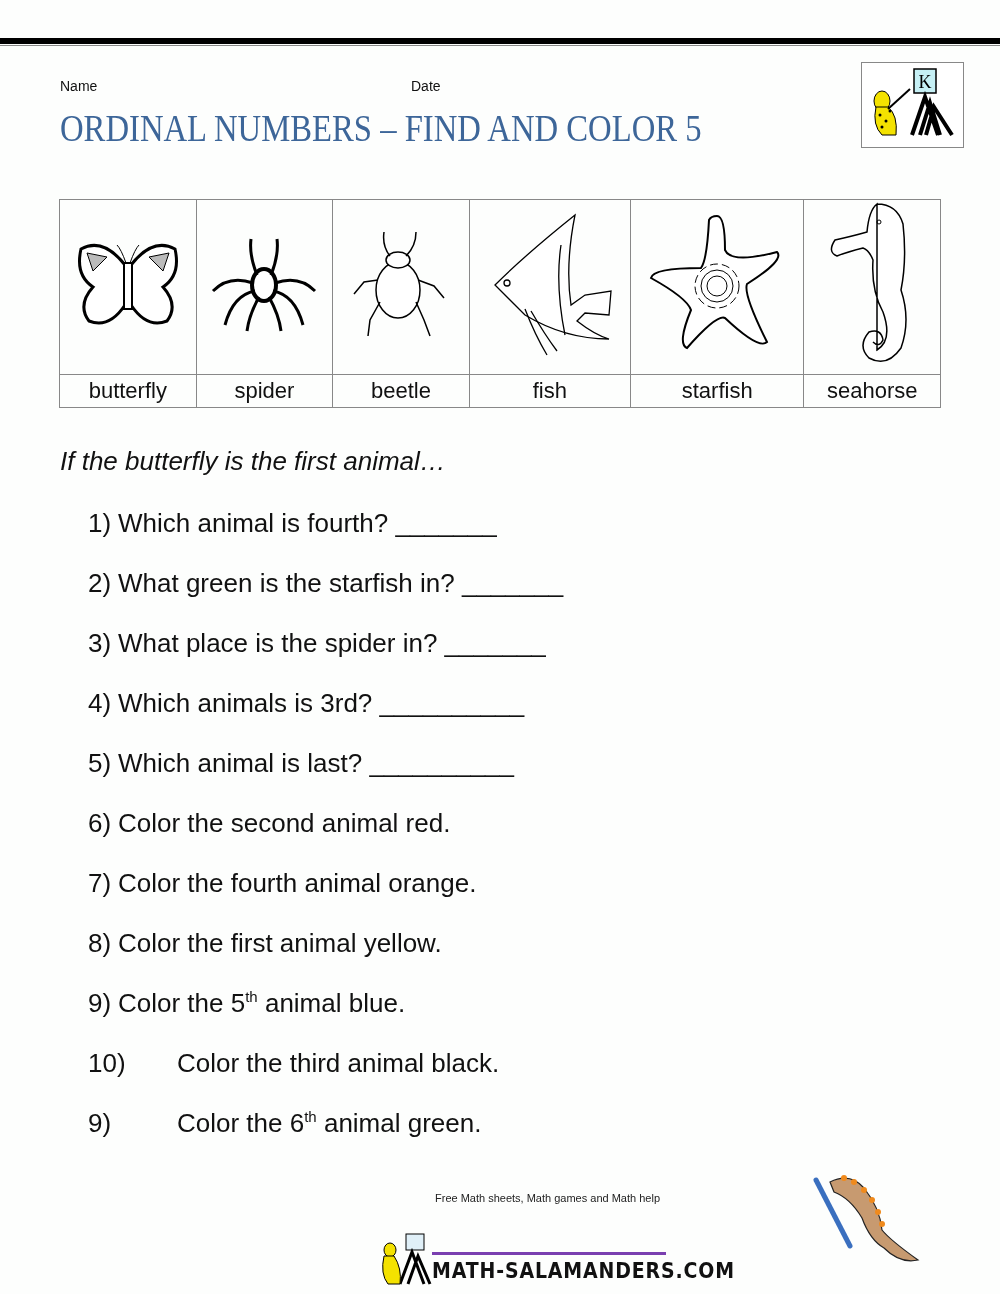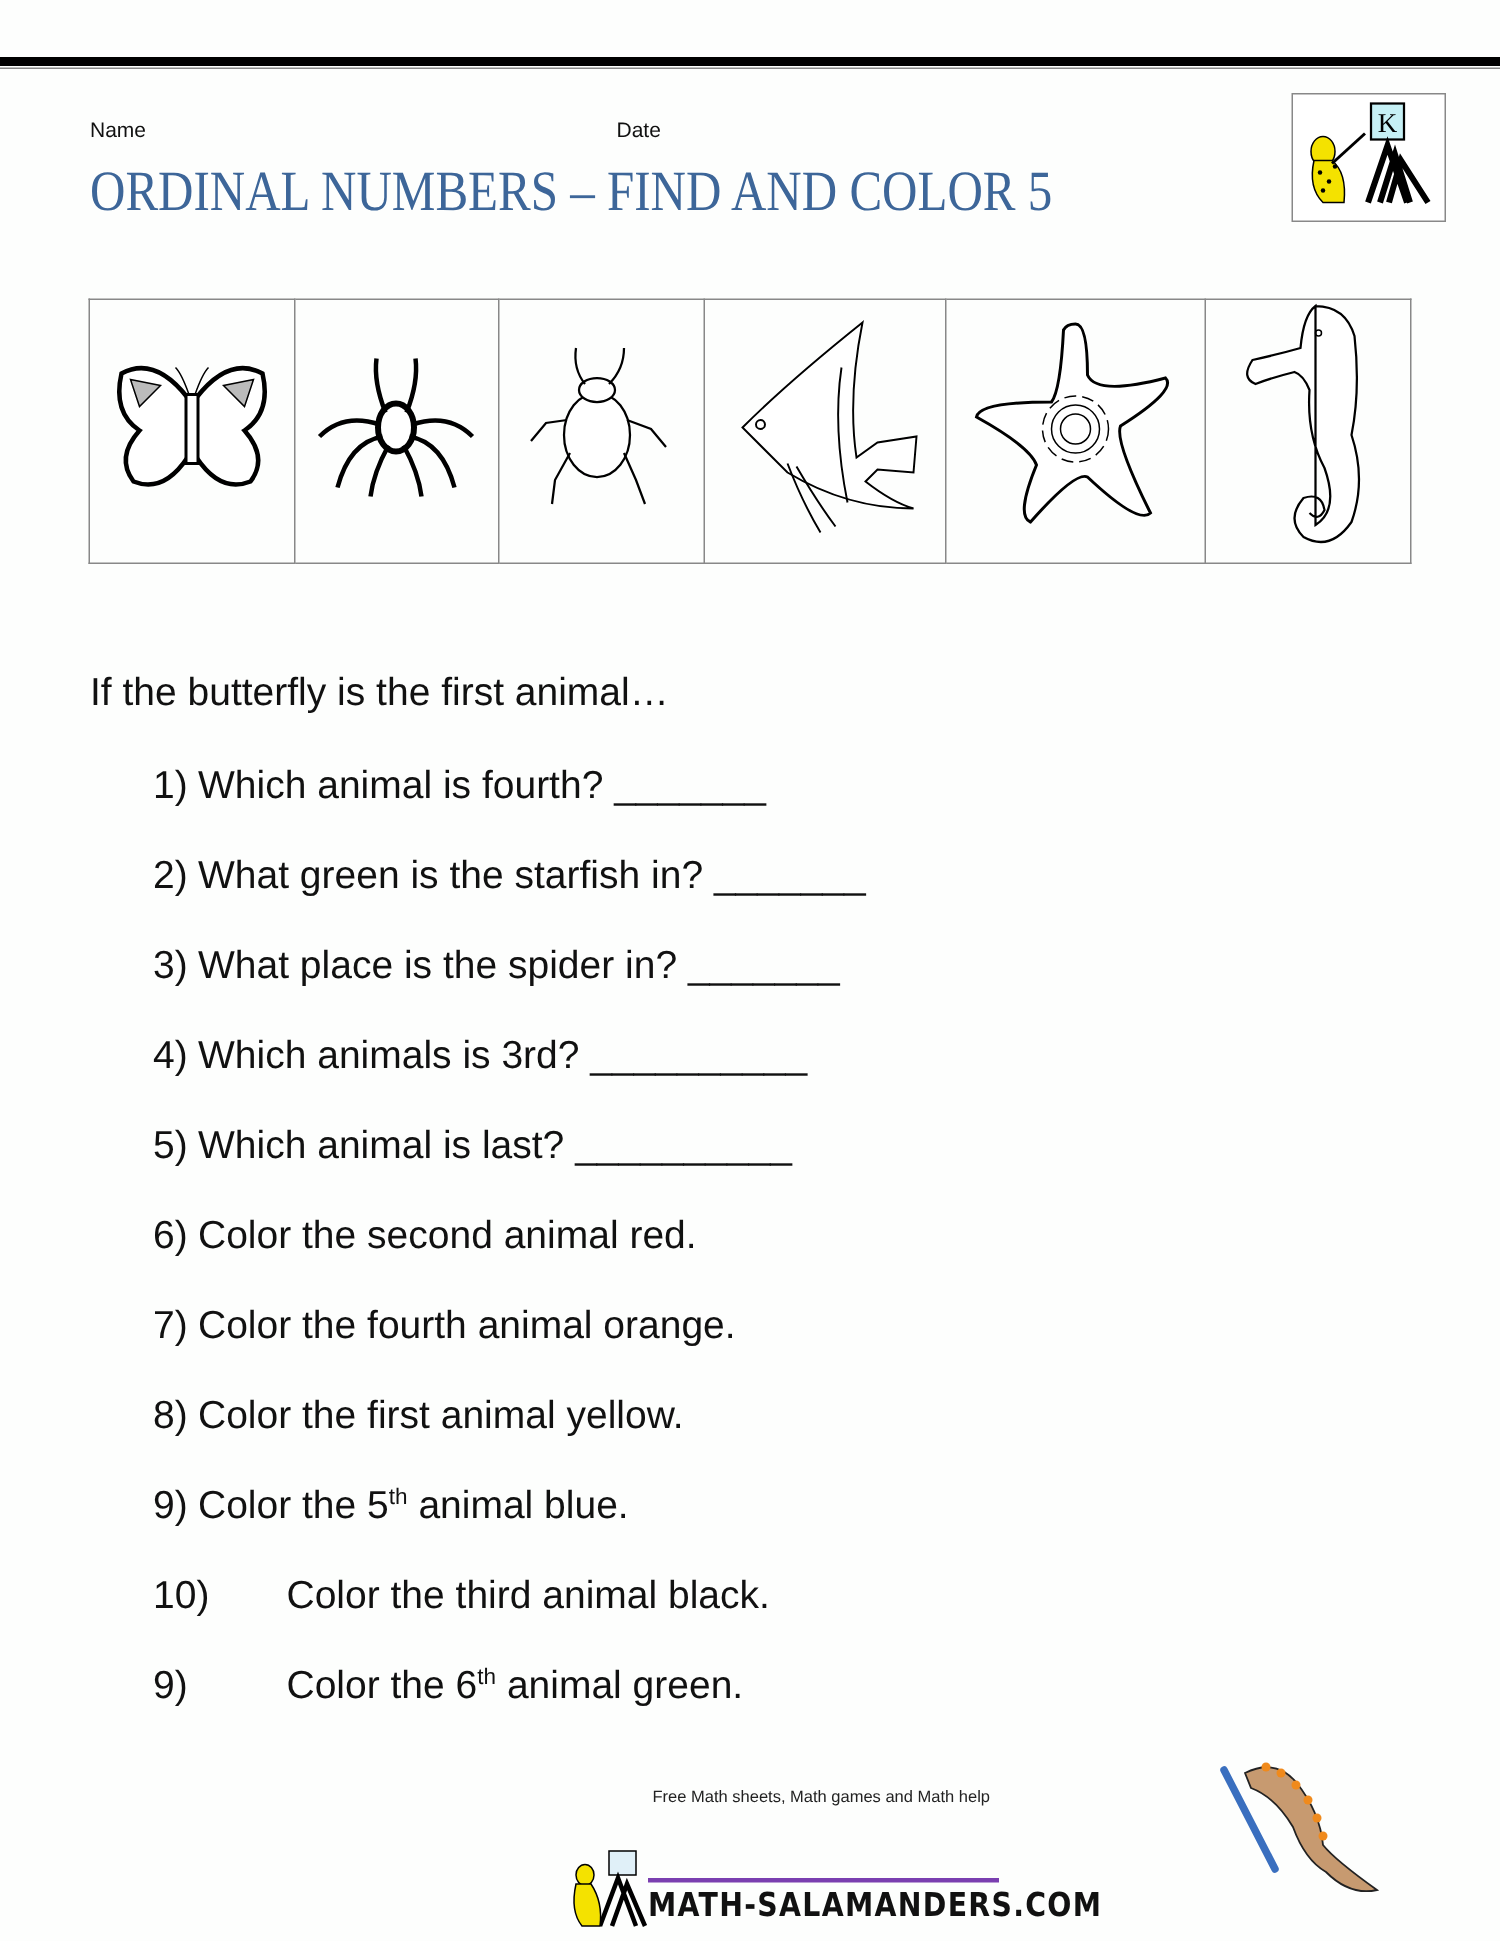--- a/index.html
+++ b/index.html
@@ -36,24 +36,24 @@
     border-collapse: collapse; width: 882px;
   }
   table.animals td {
     border: 1px solid #888; text-align: center; padding: 0;
   }
   table.animals td.pic { height: 166px; }
   table.animals td.name {
     height: 32px; font-size: 22px; color: #111;
   }
   .intro {
-    position: absolute; left: 60px; top: 446px; font-size: 26px;
+    position: absolute; left: 60px; top: 446px; font-size: 26px; font-style: italic;
   }
   .q {
-    position: absolute; left: 102px; font-size: 26px; white-space: nowrap;
+    position: absolute; left: 88px; font-size: 26px; white-space: nowrap;
   }
   .q .num { display: inline-block; min-width: 30px; }
   .q .num.wide { width: 89px; }
   sup { font-size: 15px; vertical-align: super; line-height: 0; }
   .footer-logo {
     position: absolute; left: 378px; top: 1232px; width: 295px; height: 54px;
   }
   .footer-text {
     position: absolute; left: 435px; top: 1192px; font-size: 11px; font-weight: normal; color: #222;
   }
@@ -157,20 +157,28 @@
         </g>
       </svg>
     </td>
     <td class="pic">
       <svg width="110" height="170" viewBox="0 0 110 170">
         <path d="M60 4 Q80 4 86 24 Q90 60 84 90 Q94 120 84 148 Q70 168 52 158 Q40 146 52 132 Q64 128 66 140 Q62 148 56 142 M60 150 Q76 140 66 112 Q54 90 56 60 Q52 50 46 48 Q30 52 20 56 Q10 52 18 40 Q36 36 50 32 Q52 10 60 4 Z" fill="#fff" stroke="#000" stroke-width="1.5"></path>
         <circle cx="62" cy="22" r="2" fill="none" stroke="#000"></circle>
       </svg>
     </td>
   </tr>
+  <tr>
+    <td class="name">butterfly</td>
+    <td class="name">spider</td>
+    <td class="name">beetle</td>
+    <td class="name">fish</td>
+    <td class="name">starfish</td>
+    <td class="name">seahorse</td>
+  </tr>
 </tbody>
   </table>
 
 <div class="intro">If the butterfly is the first animal…</div>
 
 <div class="q" style="top:508px"><span class="num">1)</span><span>Which animal is fourth? _______</span></div>
 <div class="q" style="top:568px"><span class="num">2)</span><span>What green is the starfish in? _______</span></div>
 <div class="q" style="top:628px"><span class="num">3)</span><span>What place is the spider in? _______</span></div>
 <div class="q" style="top:688px"><span class="num">4)</span><span>Which animals is 3rd? __________</span></div>
 <div class="q" style="top:748px"><span class="num">5)</span><span>Which animal is last? __________</span></div>

